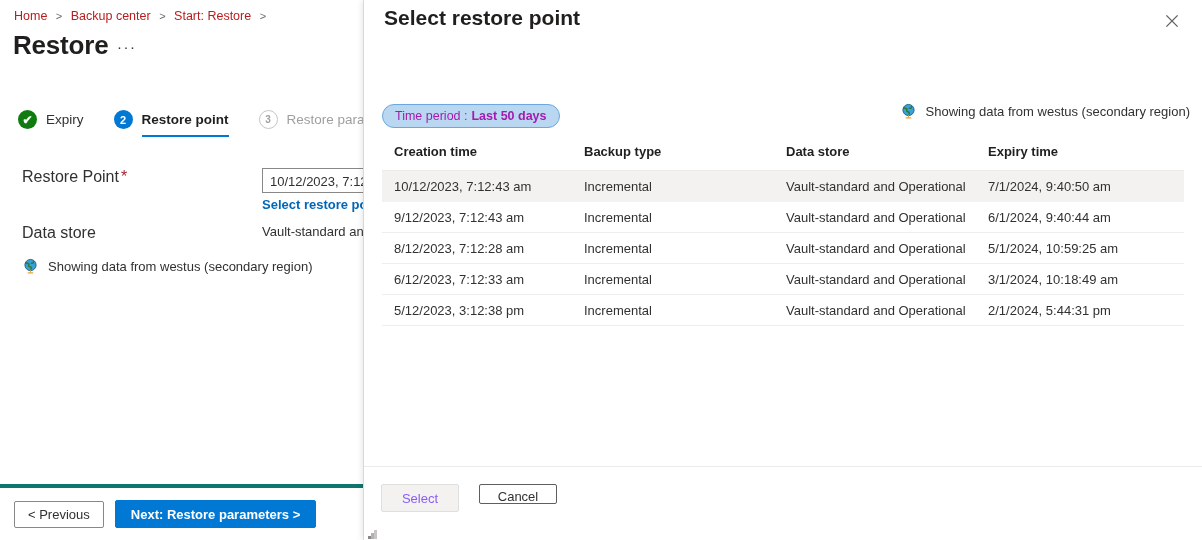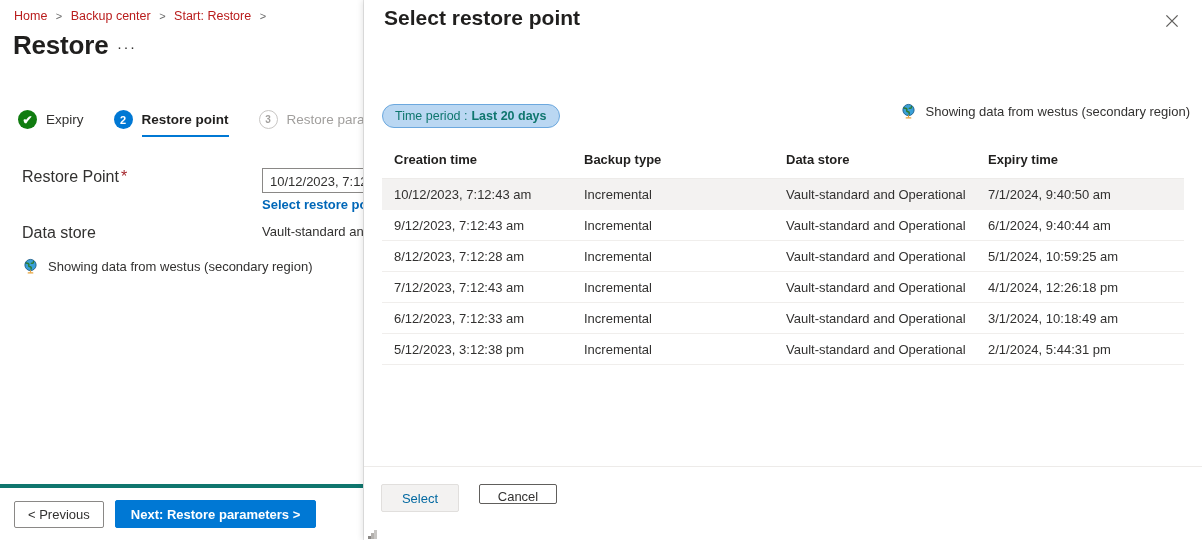--- a/index.html
+++ b/index.html
@@ -119,33 +119,33 @@
     position: absolute; right: 17px; top: 8px;
     width: 26px; height: 26px; display: flex; align-items: center;
     justify-content: center; cursor: pointer; color: #605e5c;
   }
 
   .pill {
     position: absolute; left: 18px; top: 104px;
     height: 24px; padding: 0 12px; border-radius: 12px;
     background: #bad7f2; border: 1px solid #6ca8de;
     display: flex; align-items: center;
-    font-size: 12.5px; color: #0f766e; cursor: pointer; white-space: nowrap;
+    font-size: 12.5px; color: #a21caf; cursor: pointer; white-space: nowrap;
   }
   .pill b { font-weight: 700; margin-left: 4px; }
 
   .pane-region {
     position: absolute; right: 12px; top: 103px;
     display: flex; align-items: center; font-size: 13px; color: #323130;
     white-space: nowrap;
   }
   .pane-region .glyph { margin-right: 9px; display: flex; }
 
   
-  .tbl { position: absolute; left: 18px; top: 144px; width: 802px; margin-top: 8px; }
+  .tbl { position: absolute; left: 18px; top: 144px; width: 802px; }
   .tbl table { border-collapse: collapse; width: 100%; table-layout: fixed; }
   .tbl th {
     text-align: left; font-size: 13px; font-weight: 700; color: #201f1e;
     padding: 0 0 11px 0; border-bottom: 1px solid #edebe9;
   }
   .tbl td {
     font-size: 13px; color: #323130; padding: 0;
     height: 31px; border-bottom: 1px solid #f0eeec;
     white-space: nowrap; overflow: hidden;
   }
@@ -156,21 +156,21 @@
   .col-c { width: 202px; }
   .col-d { width: 196px; }
   .tbl th.col-a { padding-left: 12px; }
 
   .pane-footer {
     position: absolute; left: 0; bottom: 0; width: 838px; height: 74px;
     border-top: 1px solid #edebe9;
   }
   .pane-footer .btns { position: absolute; left: 17px; top: 17px; display: flex; }
   .btn-disabled {
-    background: #f3f2f1; border: 1px solid #e1dfdd; color: #0369a1;
+    background: #f3f2f1; border: 1px solid #e1dfdd; color: #8b5cf6;
     cursor: default; width: 78px; height: 28px; padding: 0;
   }
   .btn-cancel {
     margin-left: 20px; width: 78px; height: 20px; padding: 4px;
     border: 1px solid #605e5c; font-weight: 400;
   }
   .resize-grip {
     position: absolute; left: 4px; bottom: 3px; width: 12px; height: 12px;
     cursor: nesw-resize;
   }
@@ -252,21 +252,21 @@
     <div class="pane-title">Select restore point</div>
 
     <div class="pane-close">
       <svg width="14" height="14" viewBox="0 0 14 14">
         <path d="M1.4 1.4 L12.6 12.6 M12.6 1.4 L1.4 12.6" stroke="#605e5c" stroke-width="1.3" fill="none"></path>
       </svg>
     </div>
 
     <div class="pill">
       <span>Time period :</span>
-      <b>Last 20 days</b>
+      <b>Last 50 days</b>
     </div>
 
     <div class="pane-region">
       <span class="glyph">
         <svg width="17" height="17" viewBox="0 0 17 17">
           <circle cx="8.5" cy="7" r="5.6" fill="#3aa0d8"></circle>
           <path d="M3.3 4.6c1.2.9 2.6.5 3.4 1.3.7.8-.4 1.6.2 2.4.6.8 1.7.3 2.2 1.1.4.7-.3 1.6.3 2.2" stroke="#2e7d32" stroke-width="1.5" fill="none"></path>
           <path d="M11.6 2.9c-.6.8.3 1.5-.4 2.1-.8.6-1.8-.2-2.3.6" stroke="#2e7d32" stroke-width="1.4" fill="none"></path>
           <circle cx="8.5" cy="7" r="5.6" fill="none" stroke="#1b5e8a" stroke-width="0.9"></circle>
           <rect x="7.9" y="12.3" width="1.2" height="2.2" fill="#e8a33d"></rect>
@@ -299,26 +299,20 @@
               <td class="col-c">Vault-standard and Operational</td>
               <td class="col-d">6/1/2024, 9:40:44 am</td>
             </tr>
             <tr>
               <td class="col-a">8/12/2023, 7:12:28 am</td>
               <td class="col-b">Incremental</td>
               <td class="col-c">Vault-standard and Operational</td>
               <td class="col-d">5/1/2024, 10:59:25 am</td>
             </tr>
             <tr>
-              <td class="col-a">7/12/2023, 7:12:43 am</td>
-              <td class="col-b">Incremental</td>
-              <td class="col-c">Vault-standard and Operational</td>
-              <td class="col-d">4/1/2024, 12:26:18 pm</td>
-            </tr>
-            <tr>
               <td class="col-a">6/12/2023, 7:12:33 am</td>
               <td class="col-b">Incremental</td>
               <td class="col-c">Vault-standard and Operational</td>
               <td class="col-d">3/1/2024, 10:18:49 am</td>
             </tr>
             <tr>
               <td class="col-a">5/12/2023, 3:12:38 pm</td>
               <td class="col-b">Incremental</td>
               <td class="col-c">Vault-standard and Operational</td>
               <td class="col-d">2/1/2024, 5:44:31 pm</td>

